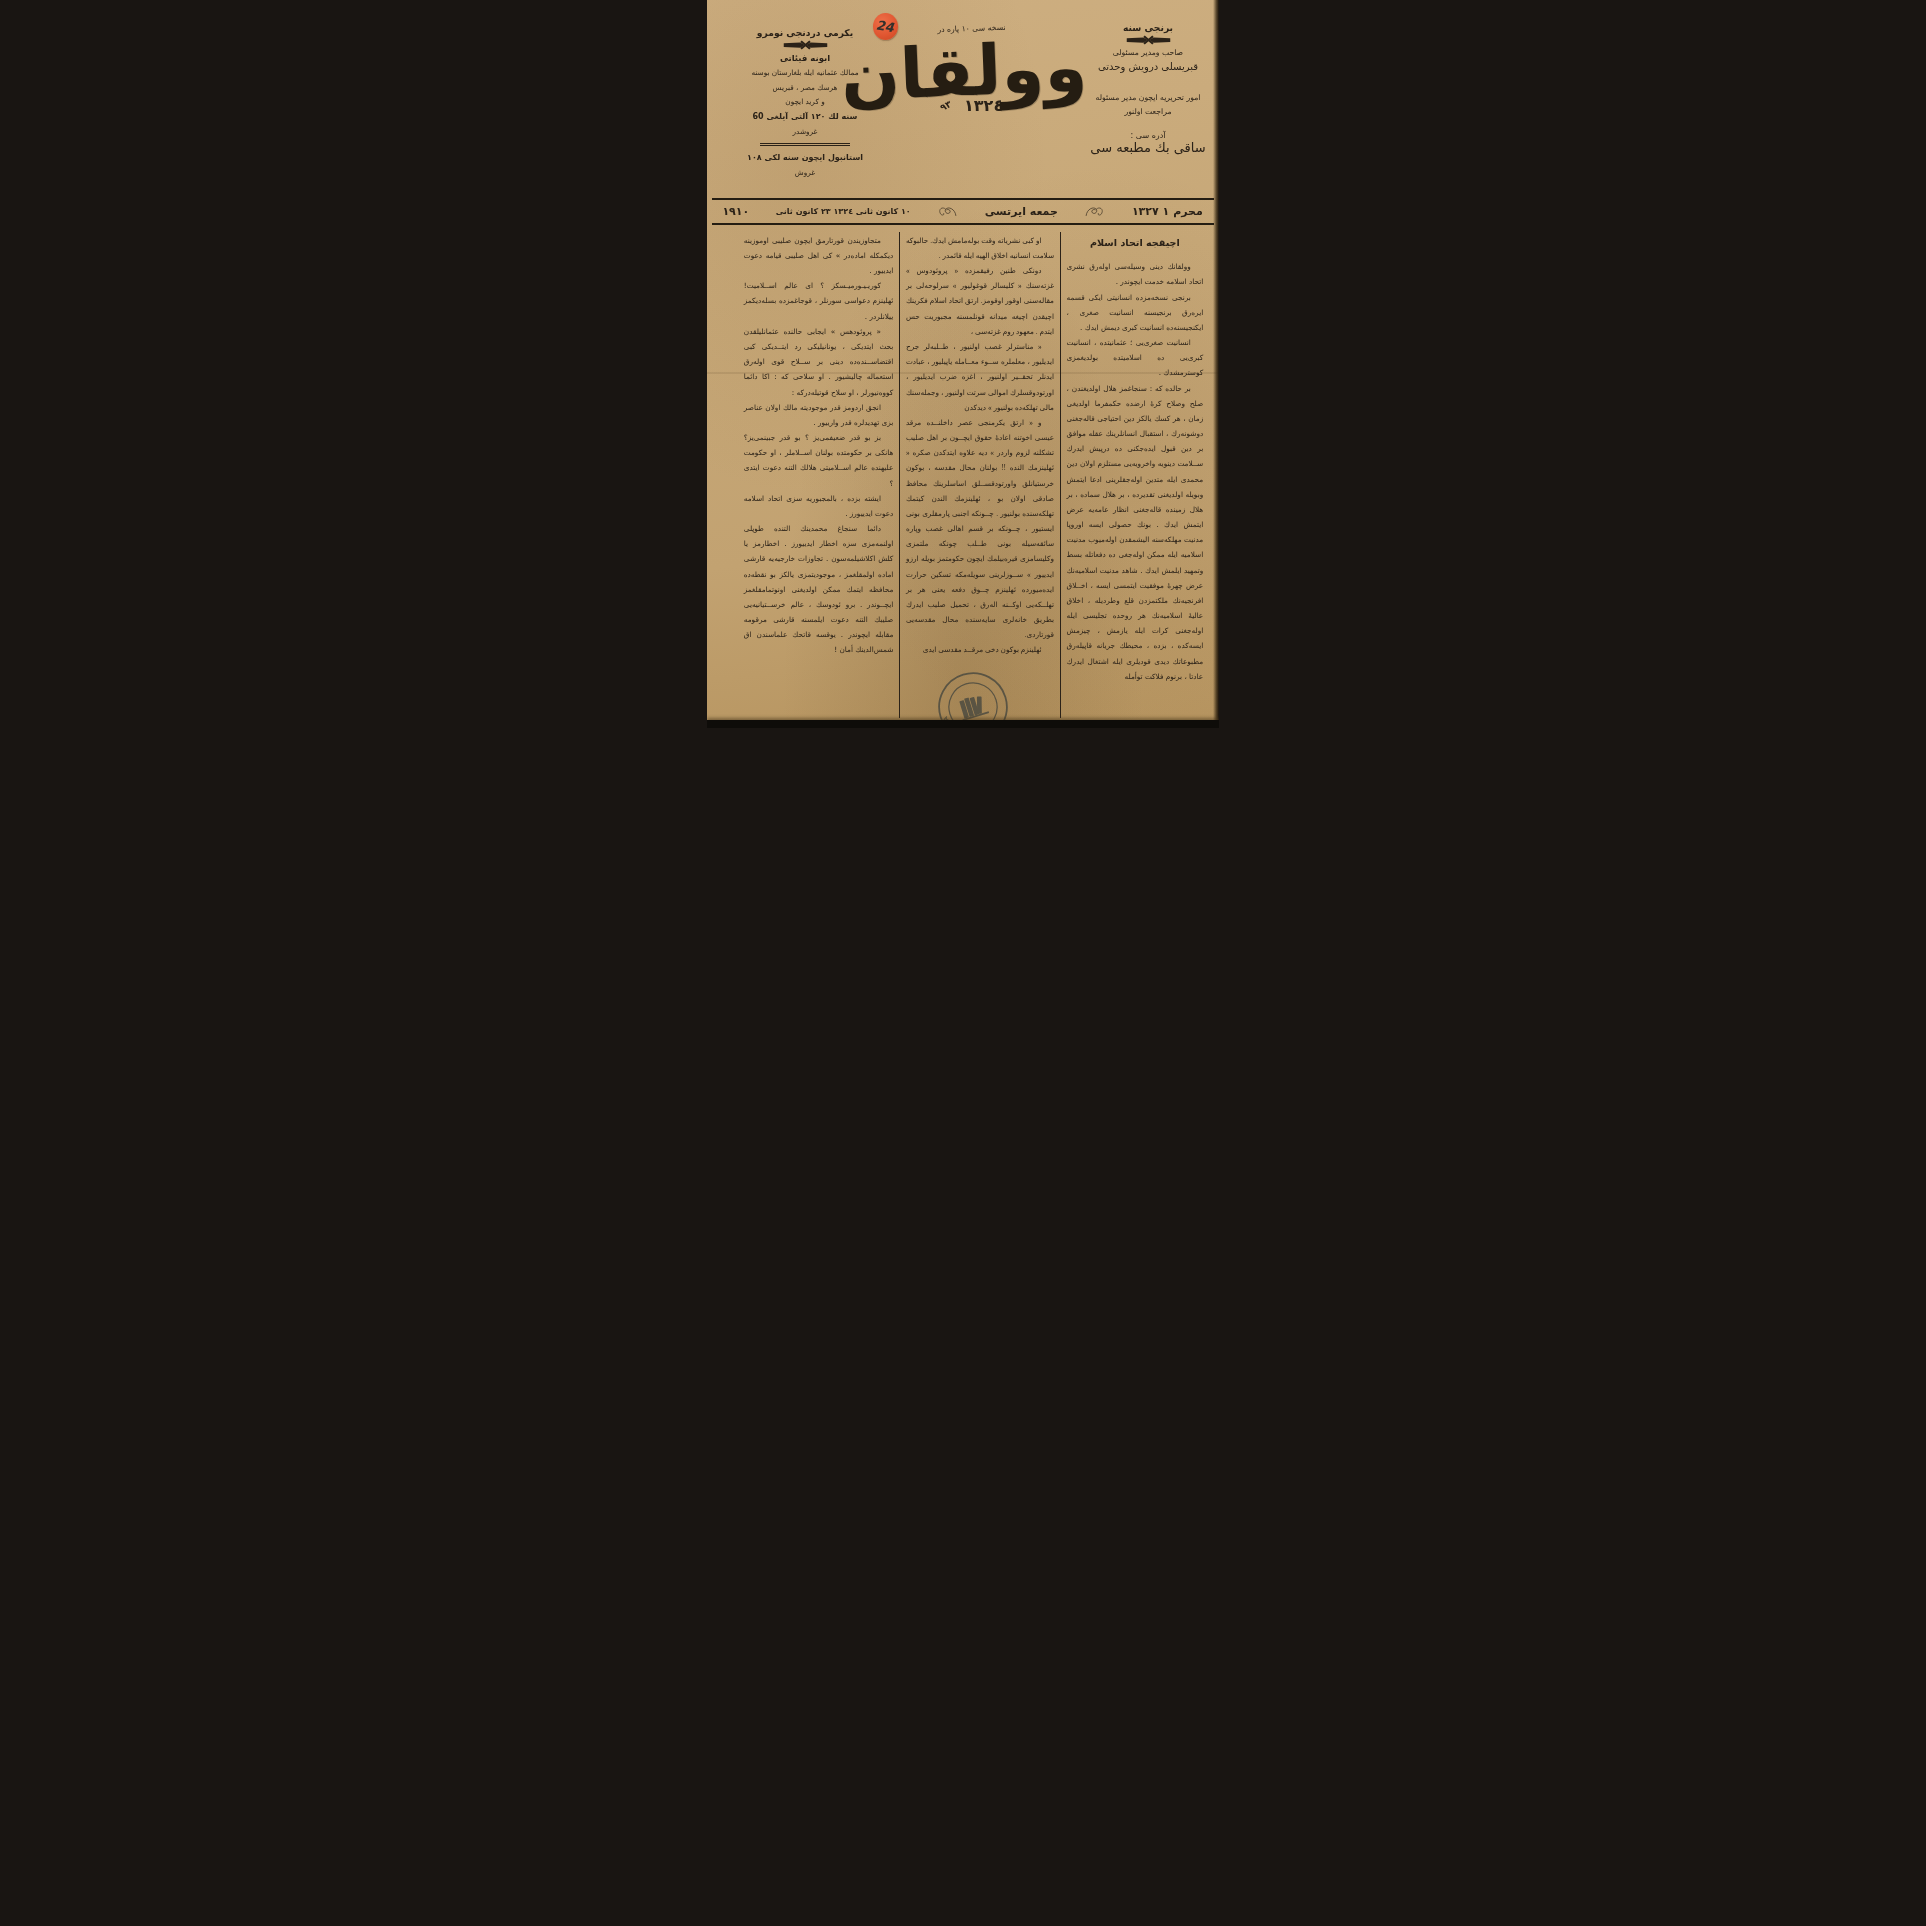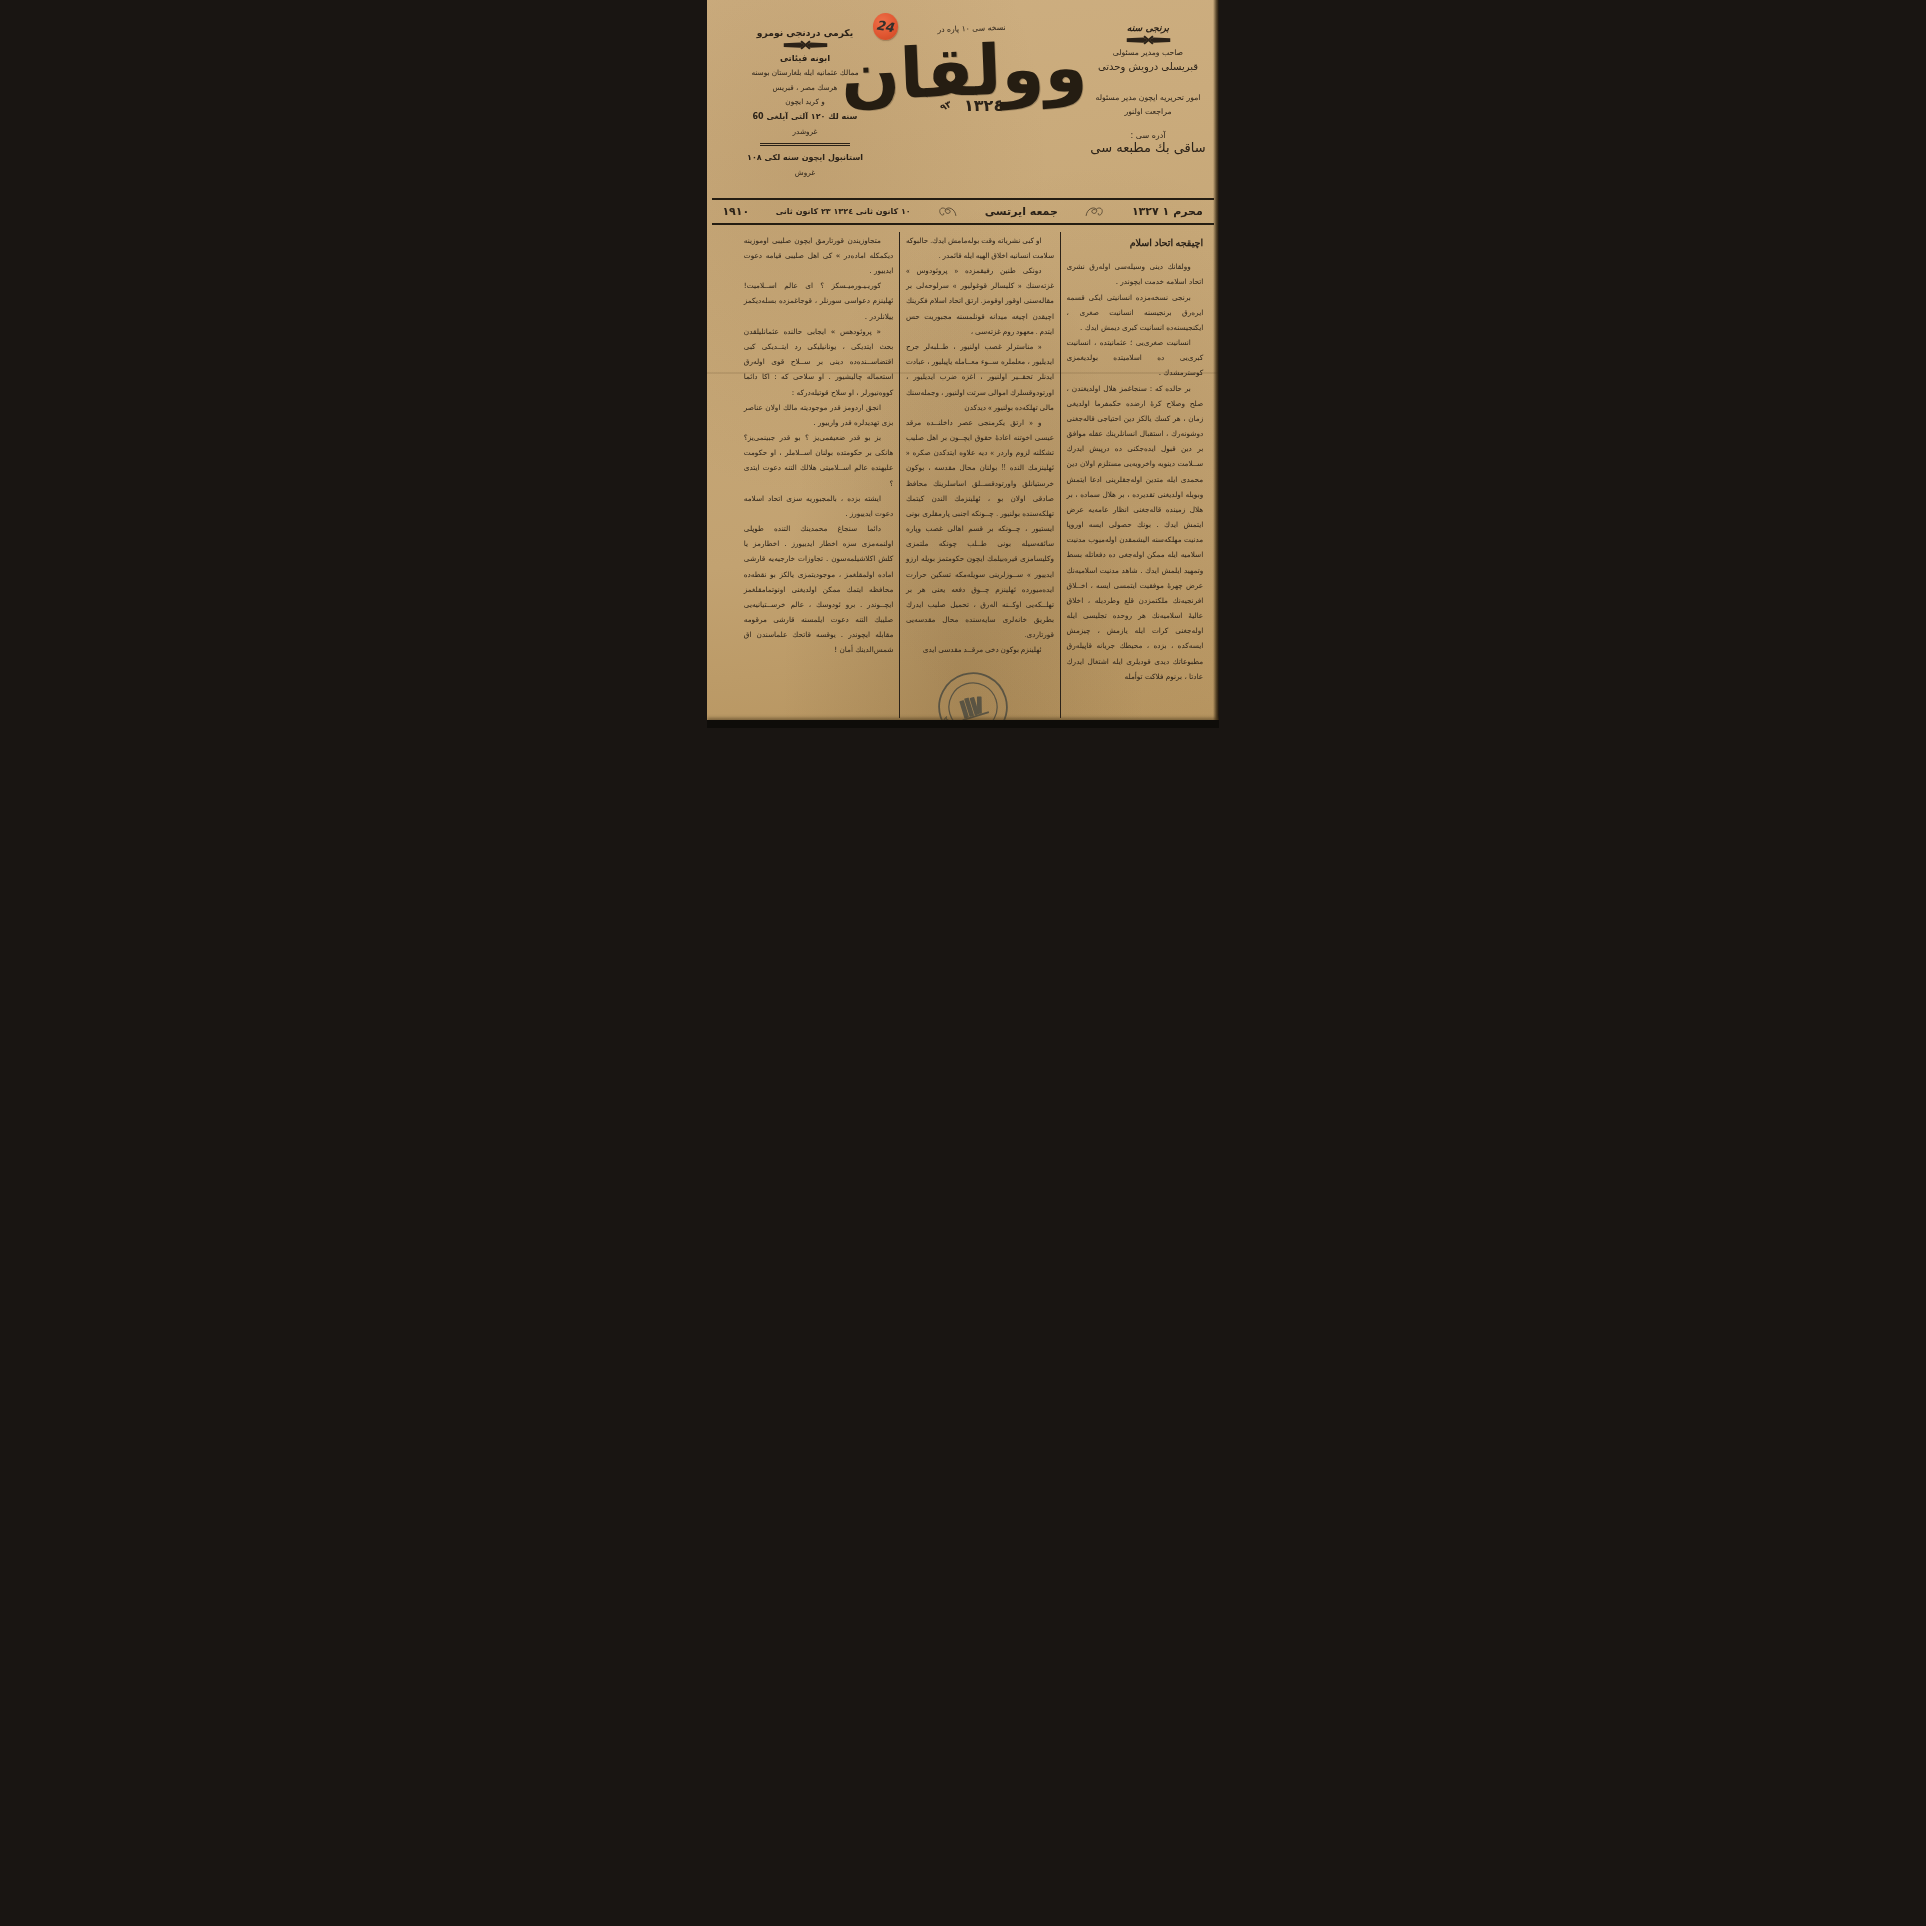--- a/index.html
+++ b/index.html
@@ -28,21 +28,21 @@
   .sub-block{position:absolute;top:27px;left:39px;width:118px;text-align:center;}
   .issue-note{font-size:9.2px;font-weight:bold;margin-bottom:1.5px;}
   .sub-heading{font-size:8.5px;font-weight:bold;margin:3.1px 0 3.9px;text-align:center;}
   .sub-line{font-size:7.3px;line-height:1.95;}
   .sub-line.nums{font-size:8px;font-weight:bold;}
   .sub-divider{width:76%;margin:3.9px auto 4.6px;border-top:1.2px solid #2b2218;border-bottom:0.4px solid #2b2218;height:0.8px;}
   .knot{display:block;margin:1.5px auto;}
 
   
   .pub-block{position:absolute;top:22.3px;right:13px;width:116px;text-align:center;}
-  .year-note{font-size:9.2px;font-weight:bold;margin-bottom:0.8px;font-style:italic;}
+  .year-note{font-size:9.2px;font-weight:bold;margin-bottom:0.8px;}
   .pub-line{font-size:7.7px;line-height:1.85;}
   .pub-owner{font-size:10px;font-weight:normal;margin-bottom:12px;}
   .pub-gap{height:7.7px;}
   .address-label{font-size:8px;margin-top:11.6px;}
   .address-value{font-size:13px;}
 
   
   .masthead{position:absolute;top:24px;left:149px;width:231px;text-align:center;}
   .price-note{font-size:7.7px;transform:rotate(-2deg);}
   .mast-title{font-size:69px;line-height:1.12;font-weight:bold;color:#251d12;
@@ -66,21 +66,21 @@
   .date-item{font-size:11px;font-weight:bold;white-space:nowrap;}
   .date-item.rumi{font-size:8px;}
   .flourish{flex:0 0 auto;opacity:.85;}
 
   
   .columns{position:absolute;top:232px;bottom:10px;left:31px;right:10px;display:flex;overflow:hidden;}
   .col{overflow:hidden;padding:0.8px 5.8px 0;}
   .col-right{flex:.95;}
   .col-mid{flex:1.03;border-right:0.8px solid #2b2218;font-family:Liberation Serif, serif;}
   .col-left{flex:1.04;border-right:0.8px solid #2b2218;}
-  .article-heading{font-size:9.6px;font-weight:bold;text-align:right;margin:4.6px 0 10.8px;font-family:Liberation Serif, serif;}
+  .article-heading{font-size:9.6px;font-weight:bold;text-align:center;margin:4.6px 0 10.8px;}
   .col p{margin:0;font-size:7.3px;line-height:2.08;text-align:justify;text-indent:1.7em;}
 
   
   .stamp{position:absolute;left:230px;top:671px;width:72px;height:72px;
     transform:rotate(-17deg);opacity:.78;color:#45463e;}
 </style>
 </head>
 <body>
 
 <div class="page">

